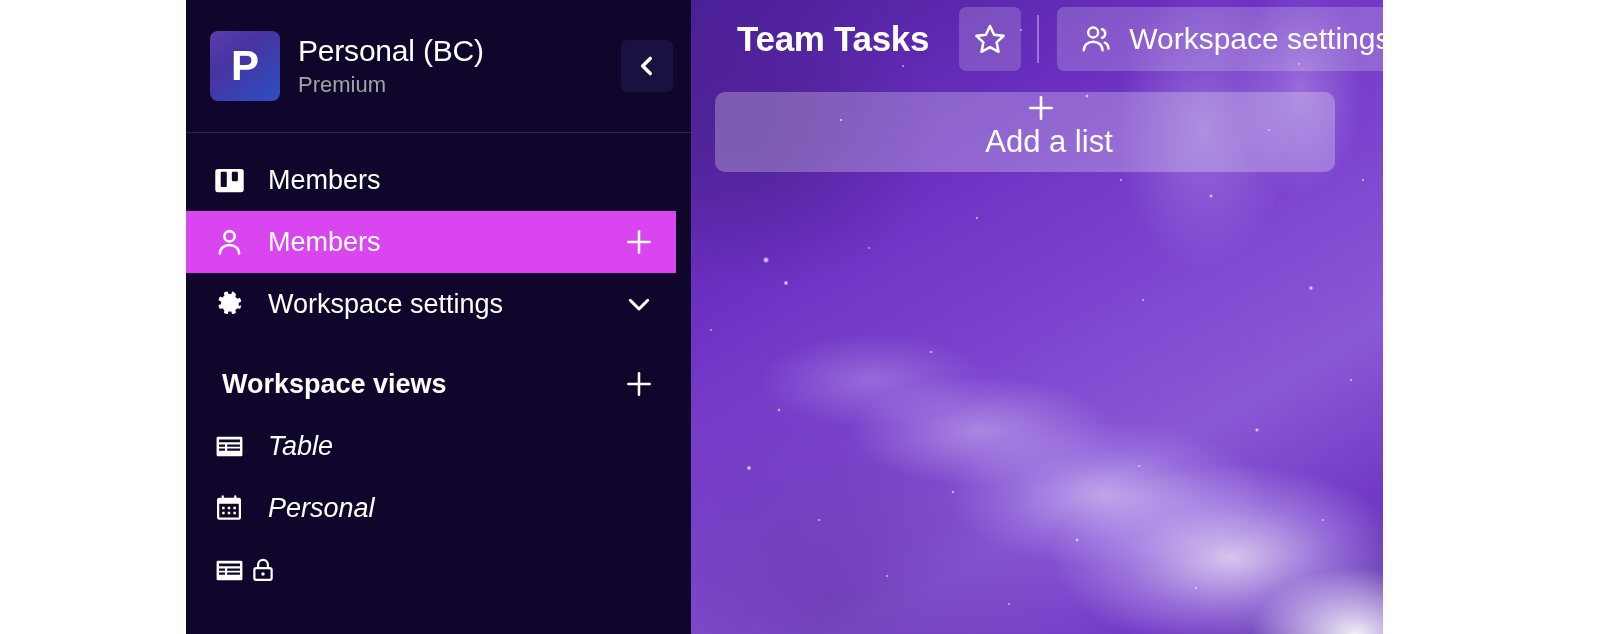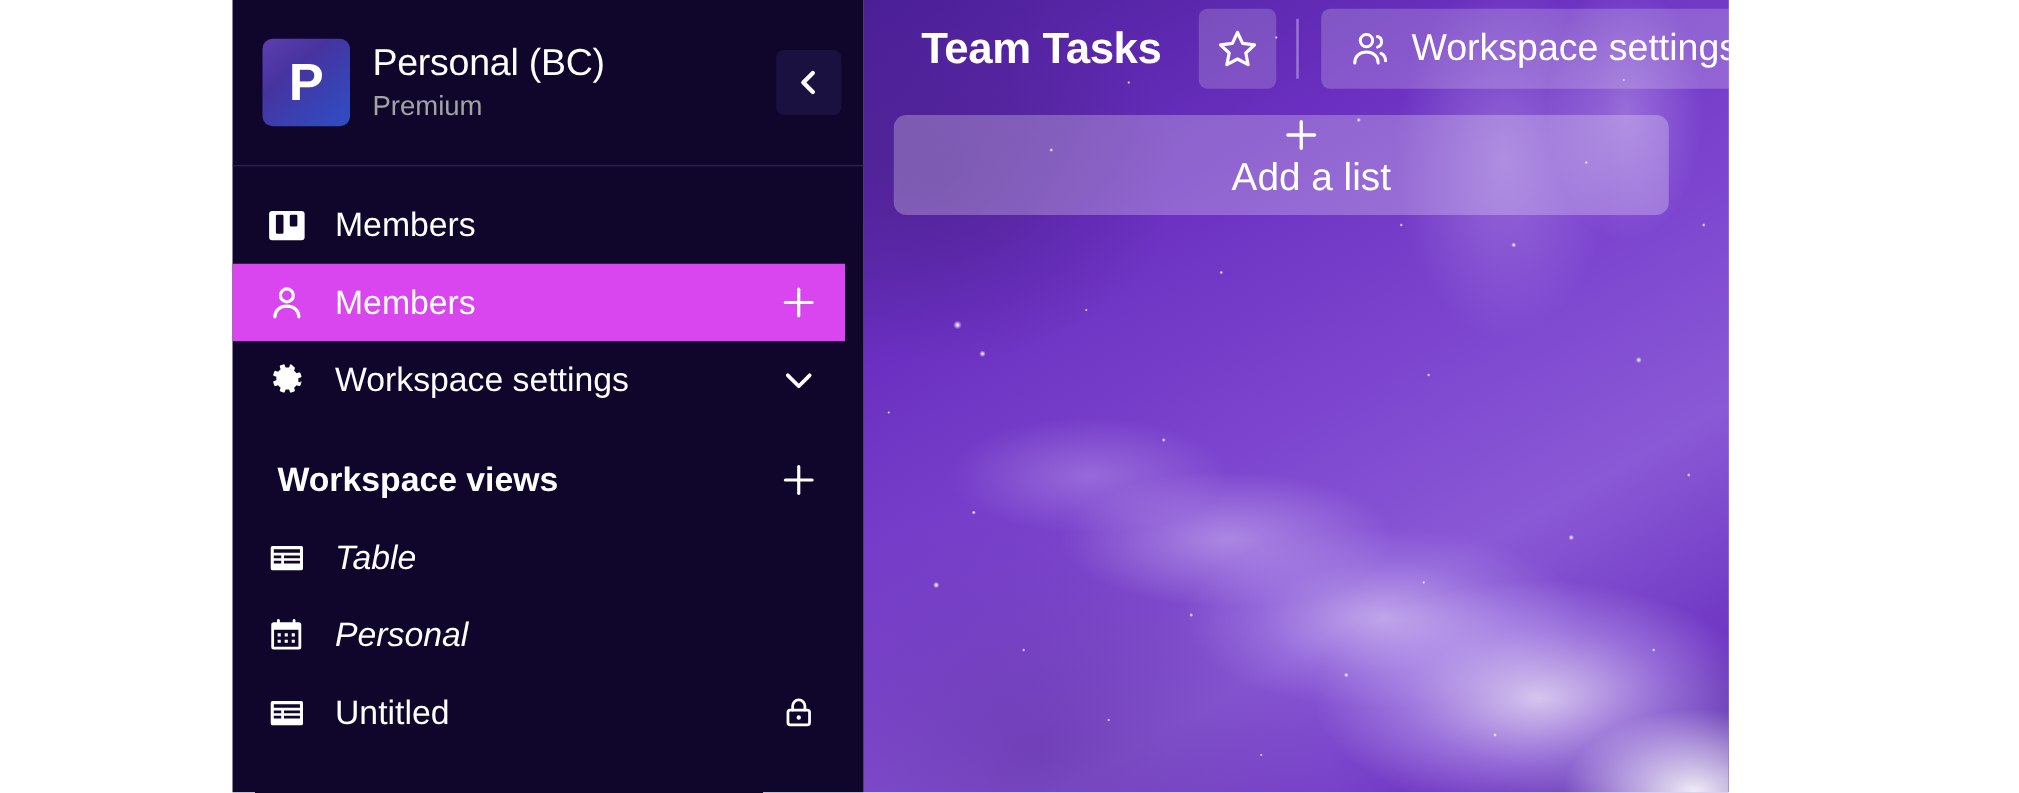--- a/index.html
+++ b/index.html
@@ -395,21 +395,20 @@
         </span>
         <span class="nav-label italic">Personal</span>
       </div>
 
       <div class="nav-item">
         <span class="nav-icon">
           <svg width="31" height="31" viewBox="0 0 24 24" fill="#ffffff">
             <path d="M3 4.5h18a1 1 0 0 1 1 1v13a1 1 0 0 1-1 1H3a1 1 0 0 1-1-1v-13a1 1 0 0 1 1-1zm.9 2v2.2h16.2V6.5H3.9zm0 3.9v1.7h4.6v-1.7H3.9zm6.3 0v1.7h9.9v-1.7h-9.9zm-6.3 3.2v1.7h4.6v-1.7H3.9zm6.3 0v1.7h9.9v-1.7h-9.9z"></path>
           </svg>
         </span>
-        <span class="nav-label">Untitled</span>
         <span class="nav-trail">
           <svg width="28" height="28" viewBox="0 0 24 24" fill="none" stroke="#ffffff" stroke-width="1.9" stroke-linecap="round" stroke-linejoin="round">
             <rect x="4.6" y="10.3" width="14.8" height="10.2" rx="1.6" fill="none"></rect>
             <path d="M7.8 10.3V7.6a4.2 4.2 0 0 1 8.4 0v2.7"></path>
             <circle cx="12" cy="15.4" r="1.5" fill="#ffffff" stroke="none"></circle>
           </svg>
         </span>
       </div>
 
     </div>

